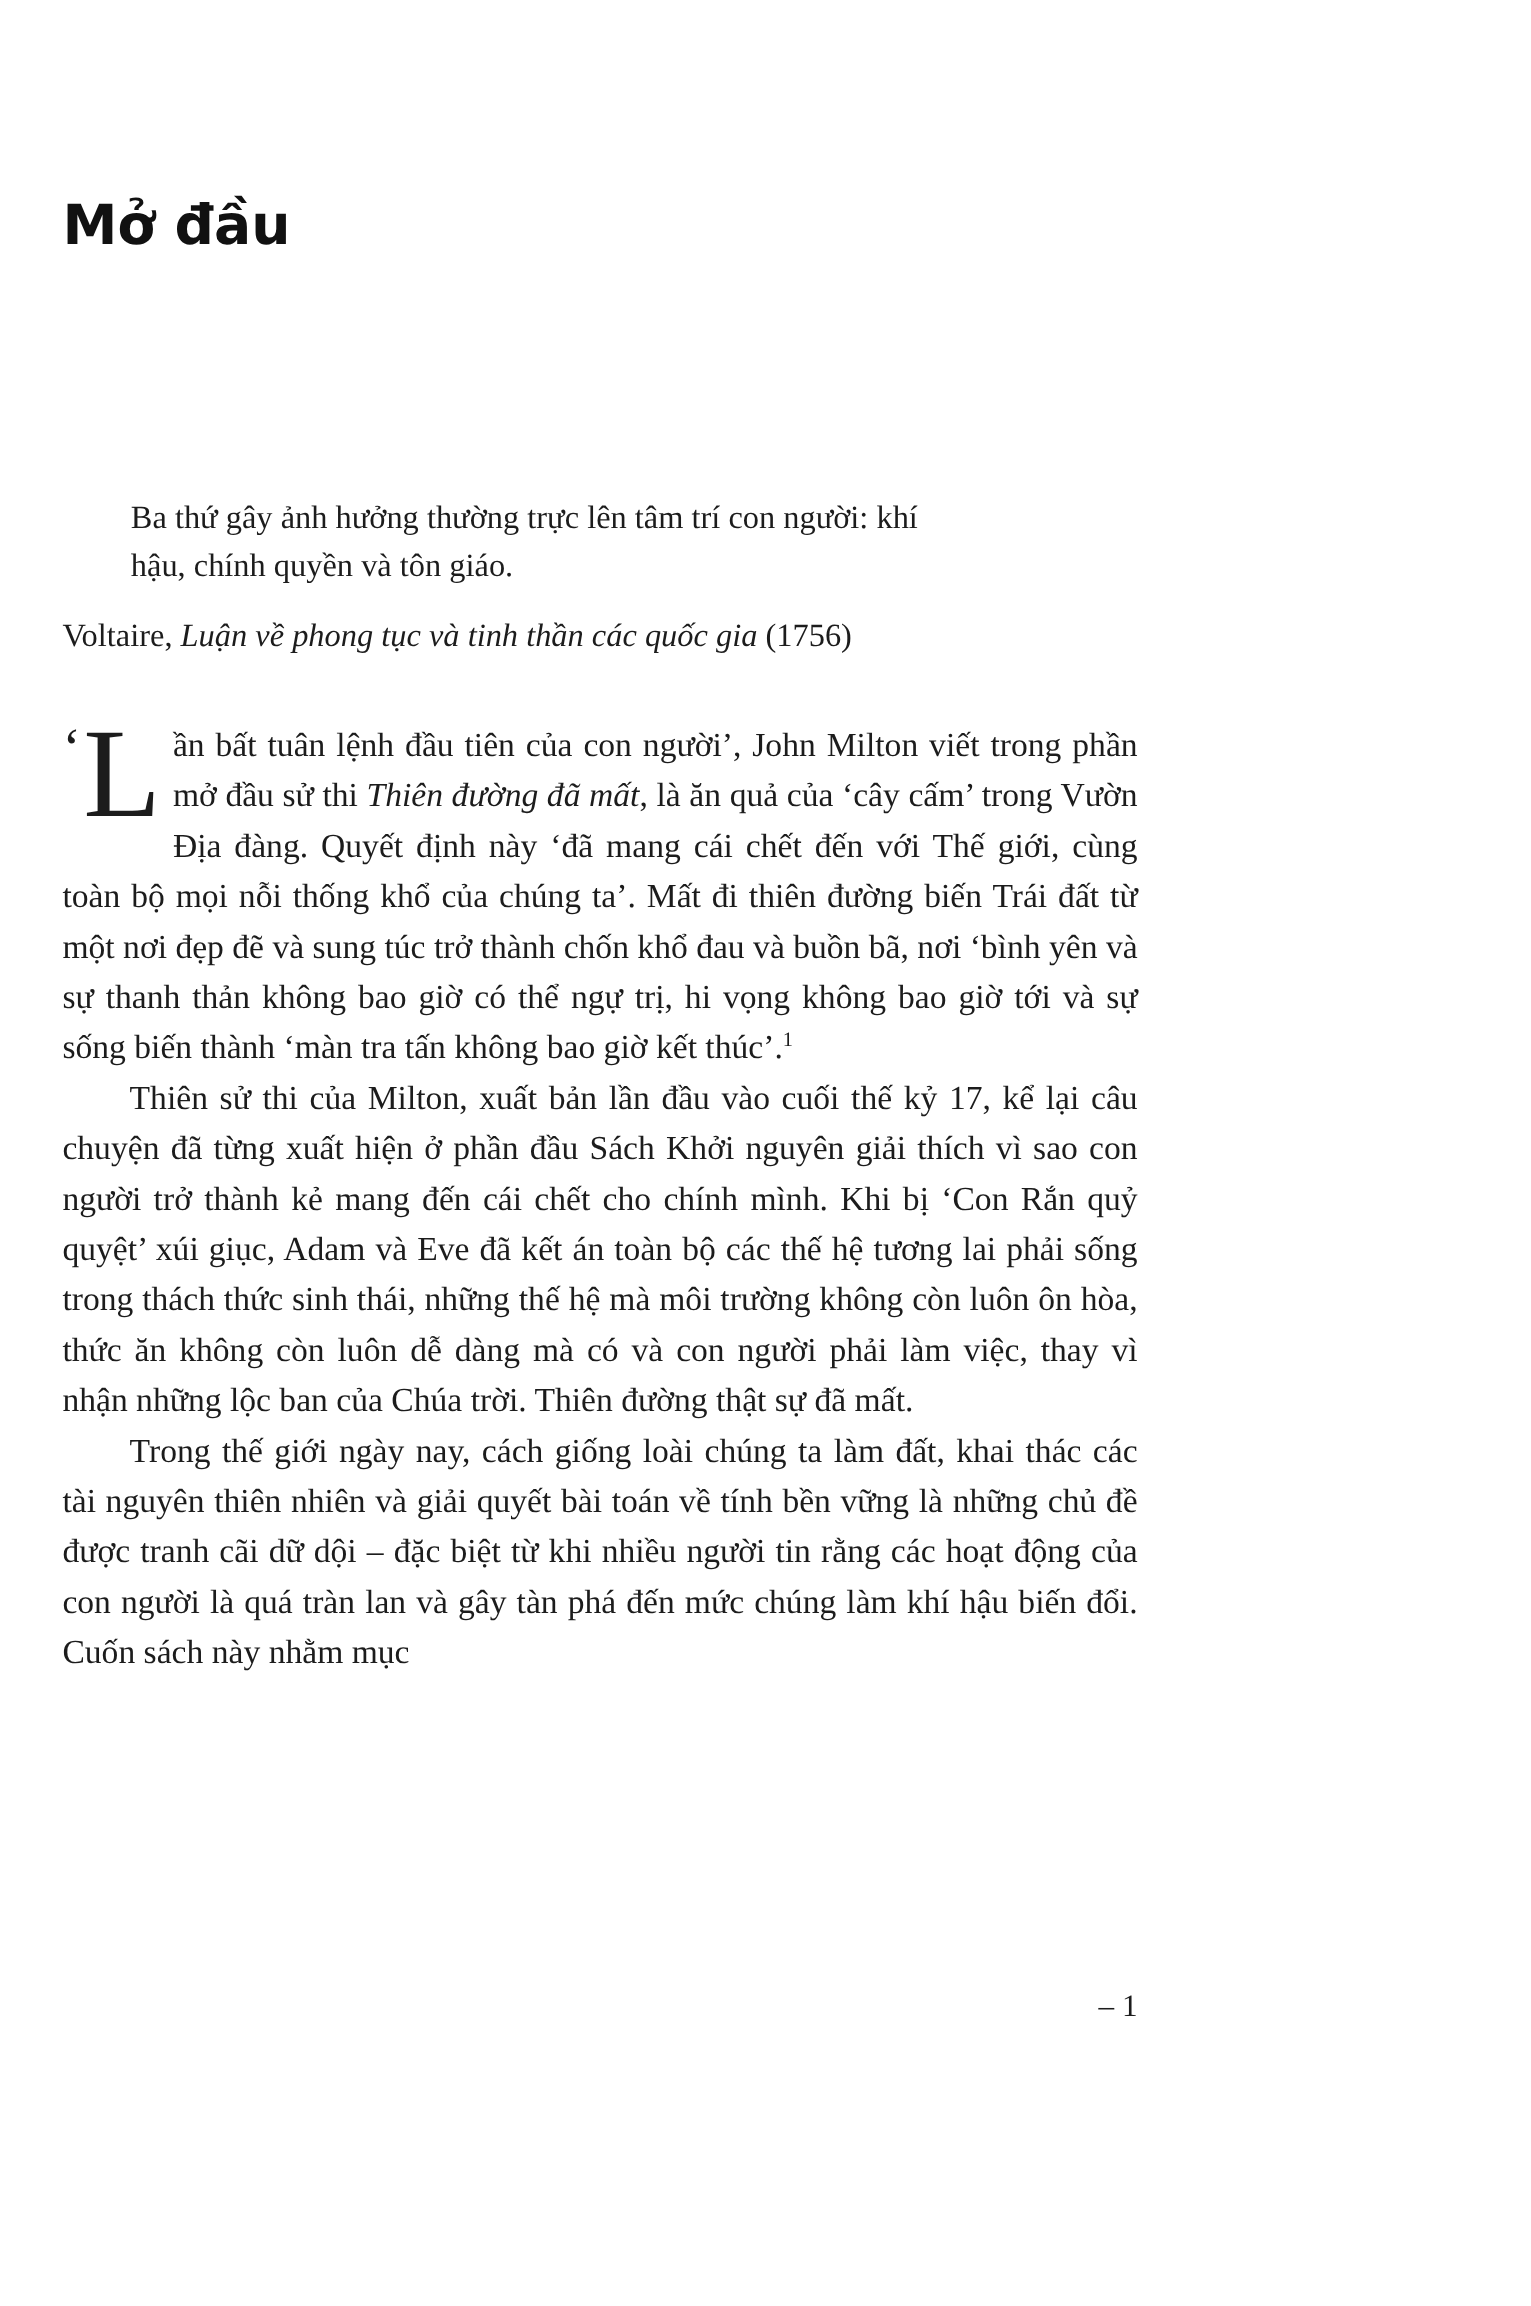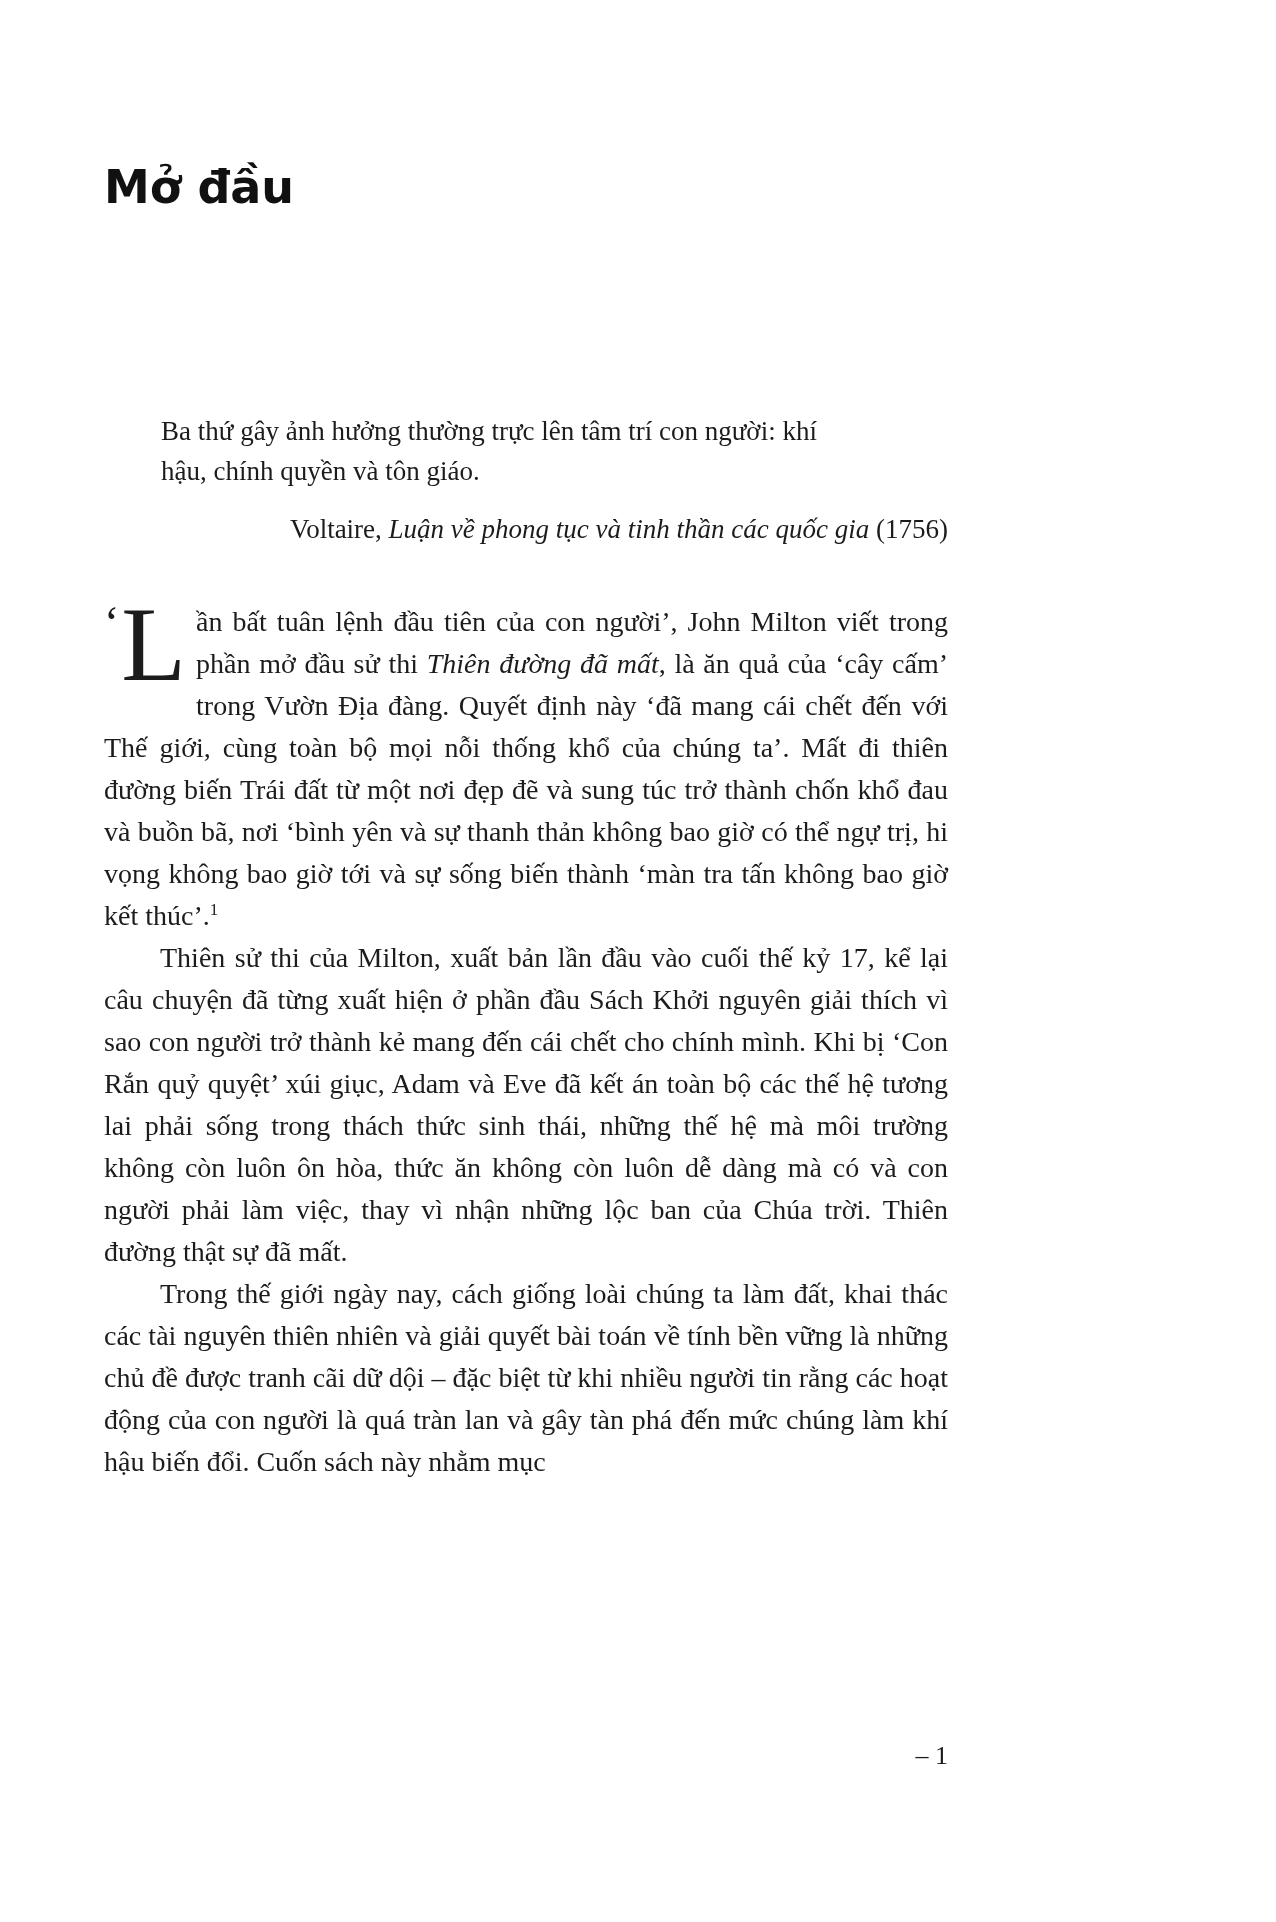--- a/index.html
+++ b/index.html
@@ -7,21 +7,21 @@
     padding: 0;
     background: #ffffff;
   }
   .page {
     position: relative;
     width: 1276px;
     height: 1922px;
     box-sizing: border-box;
     background: #ffffff;
     color: #1c1c1c;
-    padding: 162px 328px 0 104px;
+    padding: 162px 328px 0 52px;
     overflow: hidden;
     font-family: "Liberation Serif", "DejaVu Serif", serif;
   }
   .title {
     margin: 0;
     font-family: "DejaVu Sans", "Liberation Sans", sans-serif;
     font-weight: 700;
     font-size: 46px;
     line-height: 1.1;
     color: #111111;
@@ -30,21 +30,21 @@
     margin-top: 198px;
     font-size: 27px;
     line-height: 40px;
   }
   .epigraph-quote {
     margin: 0 0 0 57px;
     width: 662px;
   }
   .epigraph-attribution {
     margin: 18px 0 0 0;
-    text-align: right;
+    text-align: left;
   }
   .body {
     margin-top: 52px;
     font-size: 28px;
     line-height: 42px;
     text-align: justify;
   }
   .para {
     margin: 0;
     text-indent: 56px;

